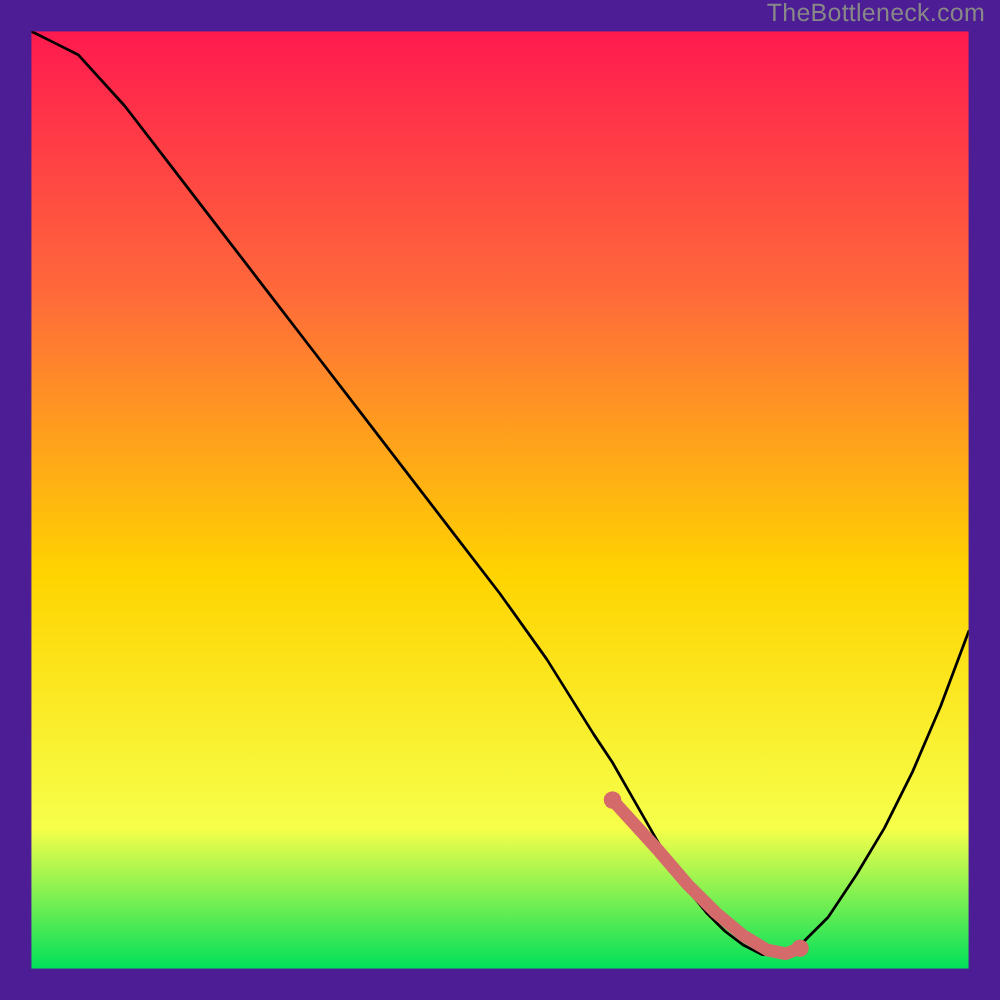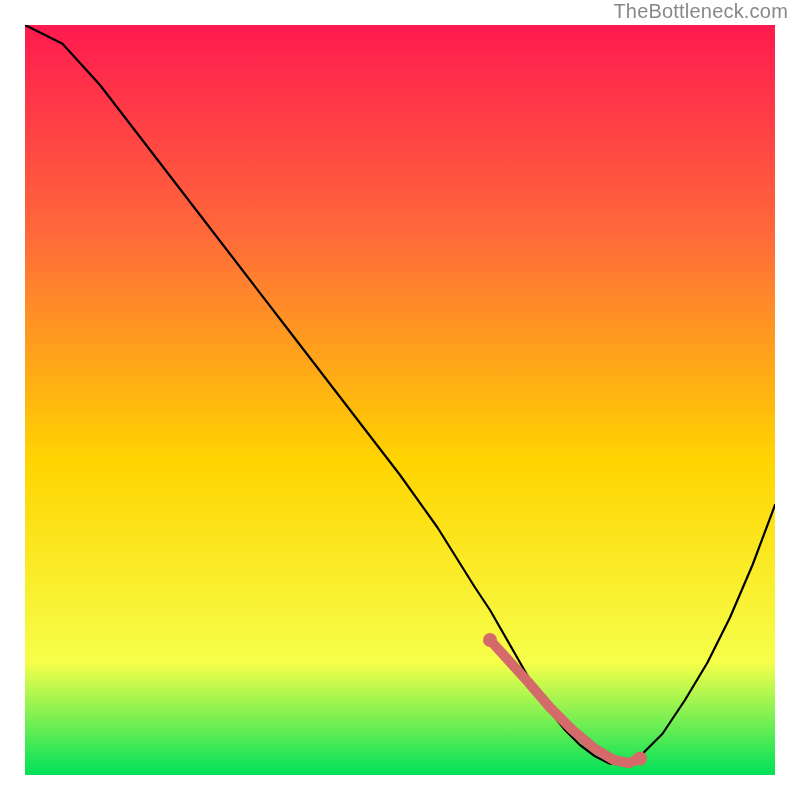--- a/index.html
+++ b/index.html
@@ -8,21 +8,21 @@
     width: 800px;
     height: 800px;
     background: #000;
     font-family: Arial, Helvetica, sans-serif;
     overflow: hidden;
   }
   .frame {
     position: relative;
     width: 800px;
     height: 800px;
-    background: #ffffff;
+    background: #4c1d95;
   }
   .watermark {
     position: absolute;
     top: 0;
     right: 12px;
     color: #888888;
     font-size: 20px;
     font-weight: 500;
     z-index: 5;
     letter-spacing: 0.2px;

